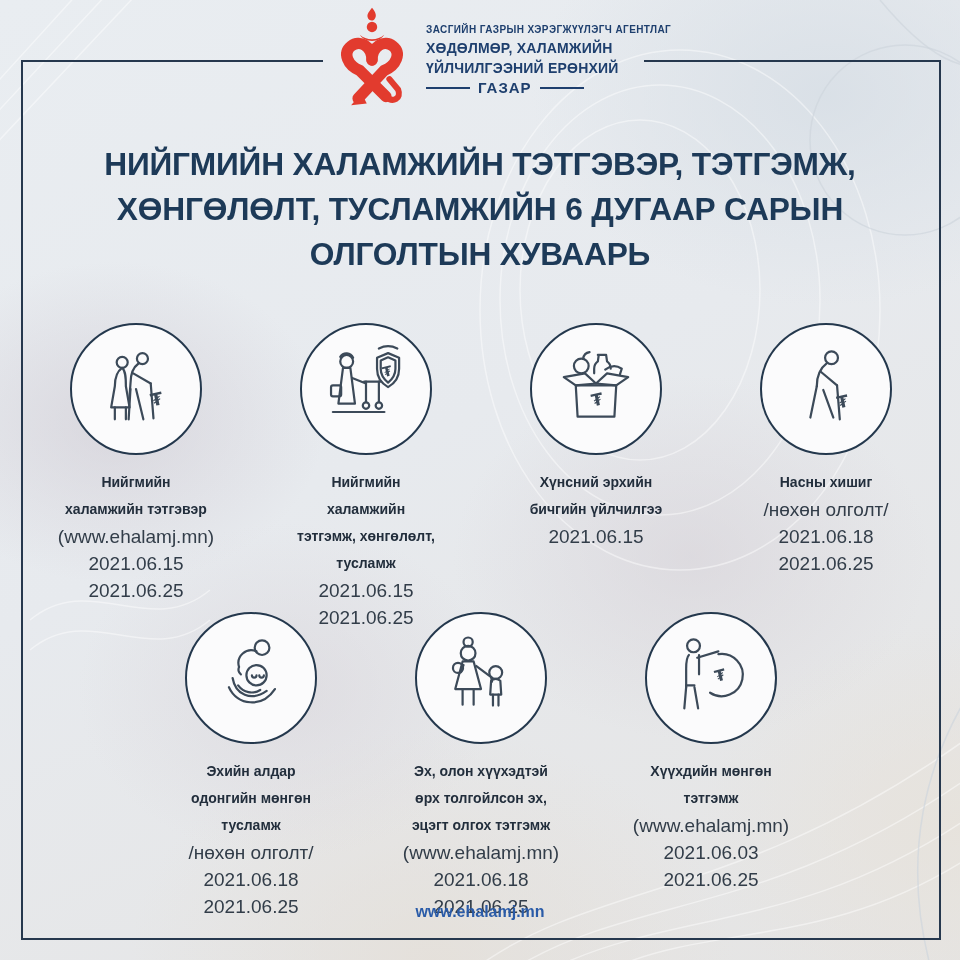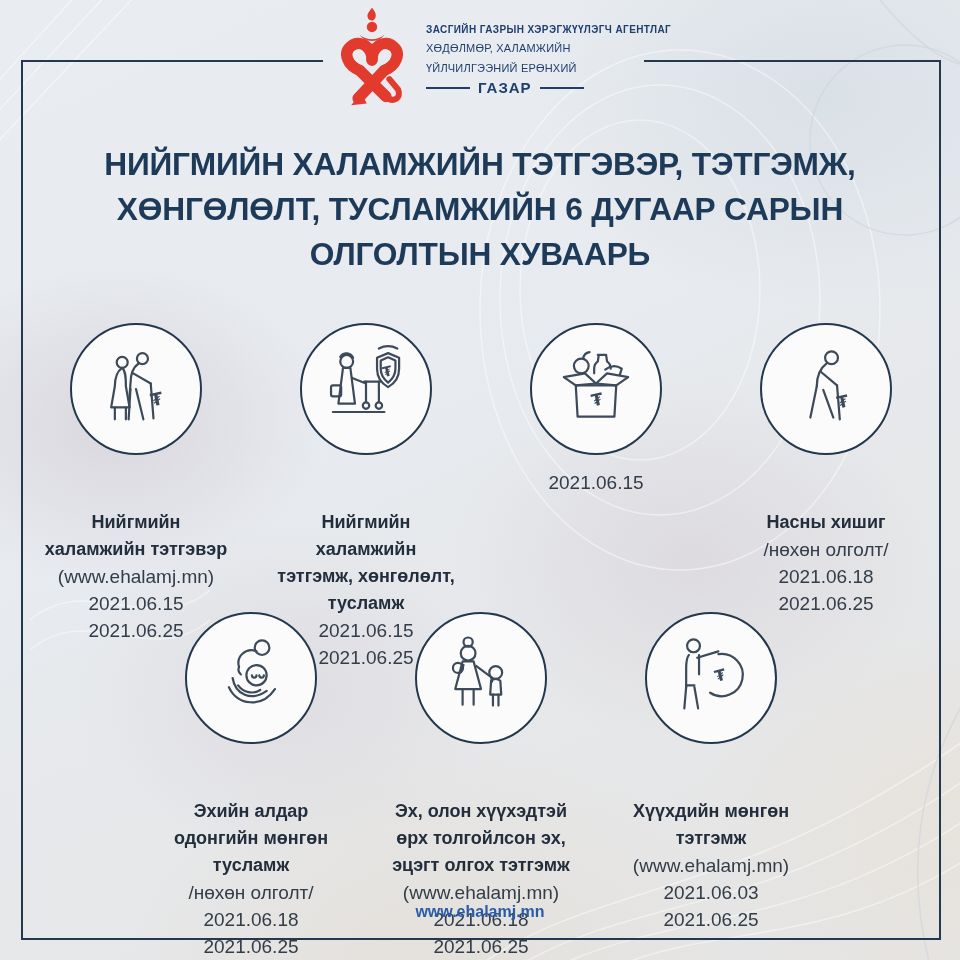--- a/index.html
+++ b/index.html
@@ -17,41 +17,41 @@
   }
   .deco{position:absolute;inset:0;pointer-events:none;}
 
   
   .frame-seg{position:absolute;background:#26384e;}
 
   
   .header{position:absolute;top:6px;left:328px;display:flex;align-items:center;gap:10px;}
   .brand-text{display:flex;flex-direction:column;color:var(--navy-header,#1e3f6e);}
   .brand-tagline{font-size:10px;font-weight:bold;letter-spacing:.4px;margin-bottom:3px;}
-  .brand-name{font-size:11px;font-weight:normal;line-height:20px;letter-spacing:.2px;}
+  .brand-name{font-size:14px;font-weight:bold;line-height:20px;letter-spacing:.2px;}
   .brand-bottom{display:flex;align-items:center;gap:8px;margin-top:1px;}
   .brand-dash{width:44px;height:2px;background:var(--navy-header,#1e3f6e);}
   .brand-gazar{font-size:15px;font-weight:bold;letter-spacing:1px;}
 
   
   .title{position:absolute;top:142px;left:0;width:100%;text-align:center;
     color:var(--navy,#1d3a58);font-weight:bold;font-size:32px;line-height:45px;
     letter-spacing:-.2px;transform:scaleX(.99);}
 
   
   .row{position:absolute;left:21px;width:920px;display:flex;}
   .row1{top:323px;}
   .row2{top:612px;justify-content:center;}
   .col{width:230px;display:flex;flex-direction:column;align-items:center;}
   .circle{width:132px;height:132px;border-radius:50%;background:#fbfbfc;
     border:2.5px solid #24384d;box-sizing:border-box;
     display:flex;align-items:center;justify-content:center;}
   .circle svg{width:92px;height:92px;}
   .caption{margin-top:14px;text-align:center;}
-  .cap-title{font-size:18px;font-weight:bold;color:#222e3c;line-height:27px;margin-top:40px;}
+  .cap-title{font-size:14px;font-weight:bold;color:#222e3c;line-height:27px;}
   .cap-sub{font-size:19px;color:#323d49;line-height:27px;}
 
   
   .footer{position:absolute;top:903px;left:0;width:100%;text-align:center;
     font-size:16px;font-weight:bold;color:var(--link-blue,#2a5ba8);}
 
   .ic{fill:none;stroke:#3c4a59;stroke-width:2.4;stroke-linecap:round;stroke-linejoin:round;}
   .ict{fill:#3c4a59;stroke:none;font-family:"DejaVu Sans",sans-serif;font-weight:bold;}
 </style>
 </head>
@@ -194,20 +194,24 @@
           <path d="M72,46 L85,37 L62,33 L50,44 Z"></path>
           <circle cx="34" cy="25" r="8"></circle>
           <path d="M36,17 q1,-6 7,-7"></path>
           <path d="M52,13 h8 M53,13 l-1,7 q-4,3 -4,8 l0,5 M61,13 l1,7 q4,3 4,8"></path>
           <path d="M60,29 q9,-7 18,-1 l-2,6"></path>
         </g>
             <text class="ict" x="45" y="68" font-size="18" transform="rotate(-12 50 62)">₮</text>
           </svg>
       </div>
       <div class="caption">
+        <div class="cap-title">
+            <div>Хүнсний эрхийн</div>
+            <div>бичгийн үйлчилгээ</div>
+          </div>
         <div class="cap-sub">
             <div>2021.06.15</div>
           </div>
       </div>
     </div>
 
     <div class="col">
       <div class="circle">
         <svg viewBox="0 0 100 100">
             <g class="ic">

